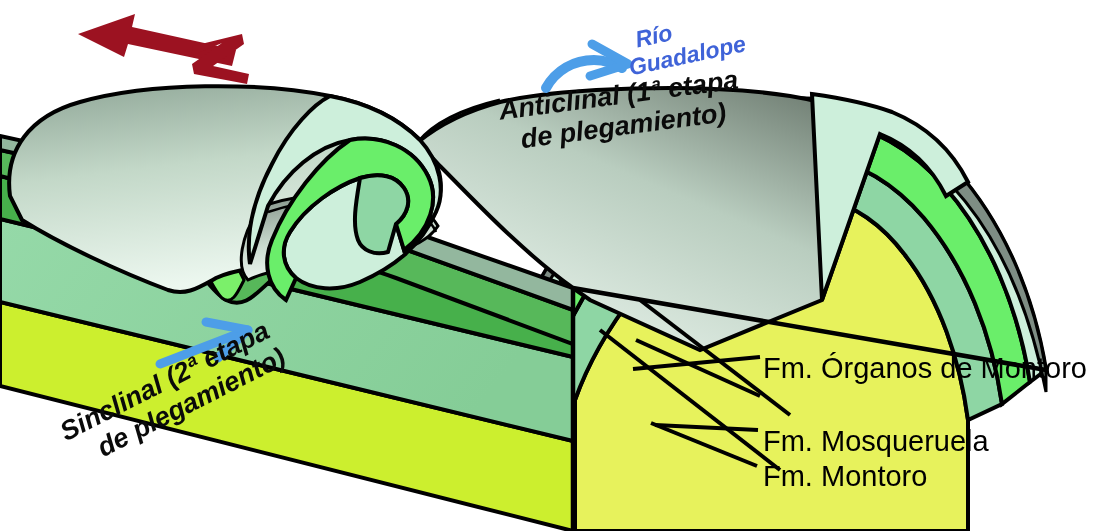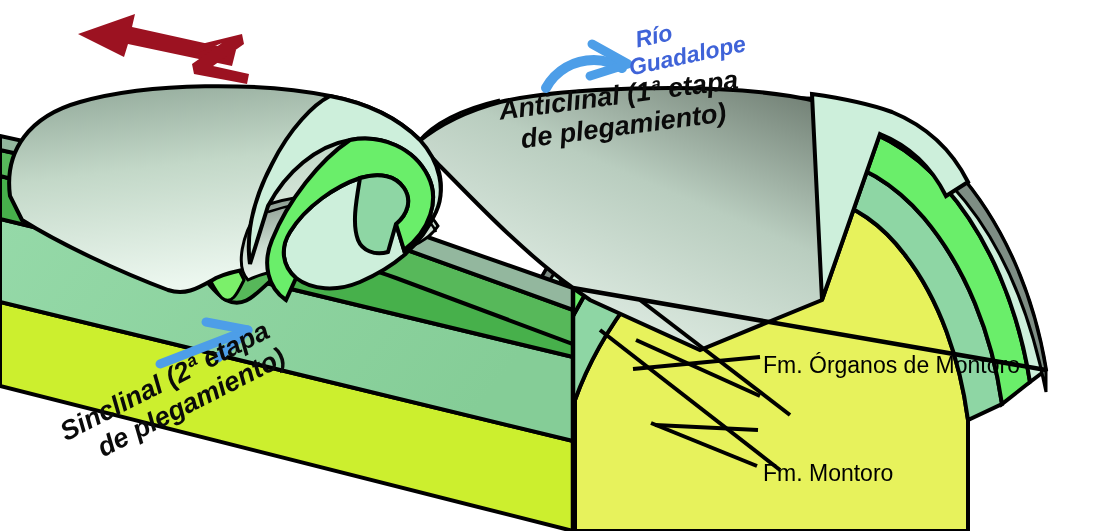--- a/index.html
+++ b/index.html
@@ -22,21 +22,21 @@
     width: 1099px;
     height: 531px;
   }
   .lbl {
     position: absolute;
     white-space: nowrap;
     color: #000000;
   }
   .legend-label {
     font-family: "Liberation Sans", sans-serif;
-    font-size: 23px;
+    font-size: 29px;
     font-weight: 400;
     color: #000000;
     letter-spacing: 0px;
   }
   .fold-label {
     font-family: "Liberation Sans", sans-serif;
     font-weight: bold;
     font-style: italic;
     font-size: 27px;
     line-height: 1.16;
@@ -313,15 +313,16 @@
     <div>Sinclinal (2ª etapa</div>
     <div style="padding-left:26px">de plegamiento)</div>
   </div>
 
   <div class="lbl river-label" id="river-label">
     <div>Río</div>
     <div style="margin-left:-12px">Guadalope</div>
   </div>
 
   <div class="legend-item legend-label" style="top:352px">Fm. Órganos de Montoro</div>
+  <div class="legend-item legend-label" style="top:425px">Fm. Mosqueruela</div>
   <div class="legend-item legend-label" style="top:460px">Fm. Montoro</div>
 
 </div>
 
 </body></html>

